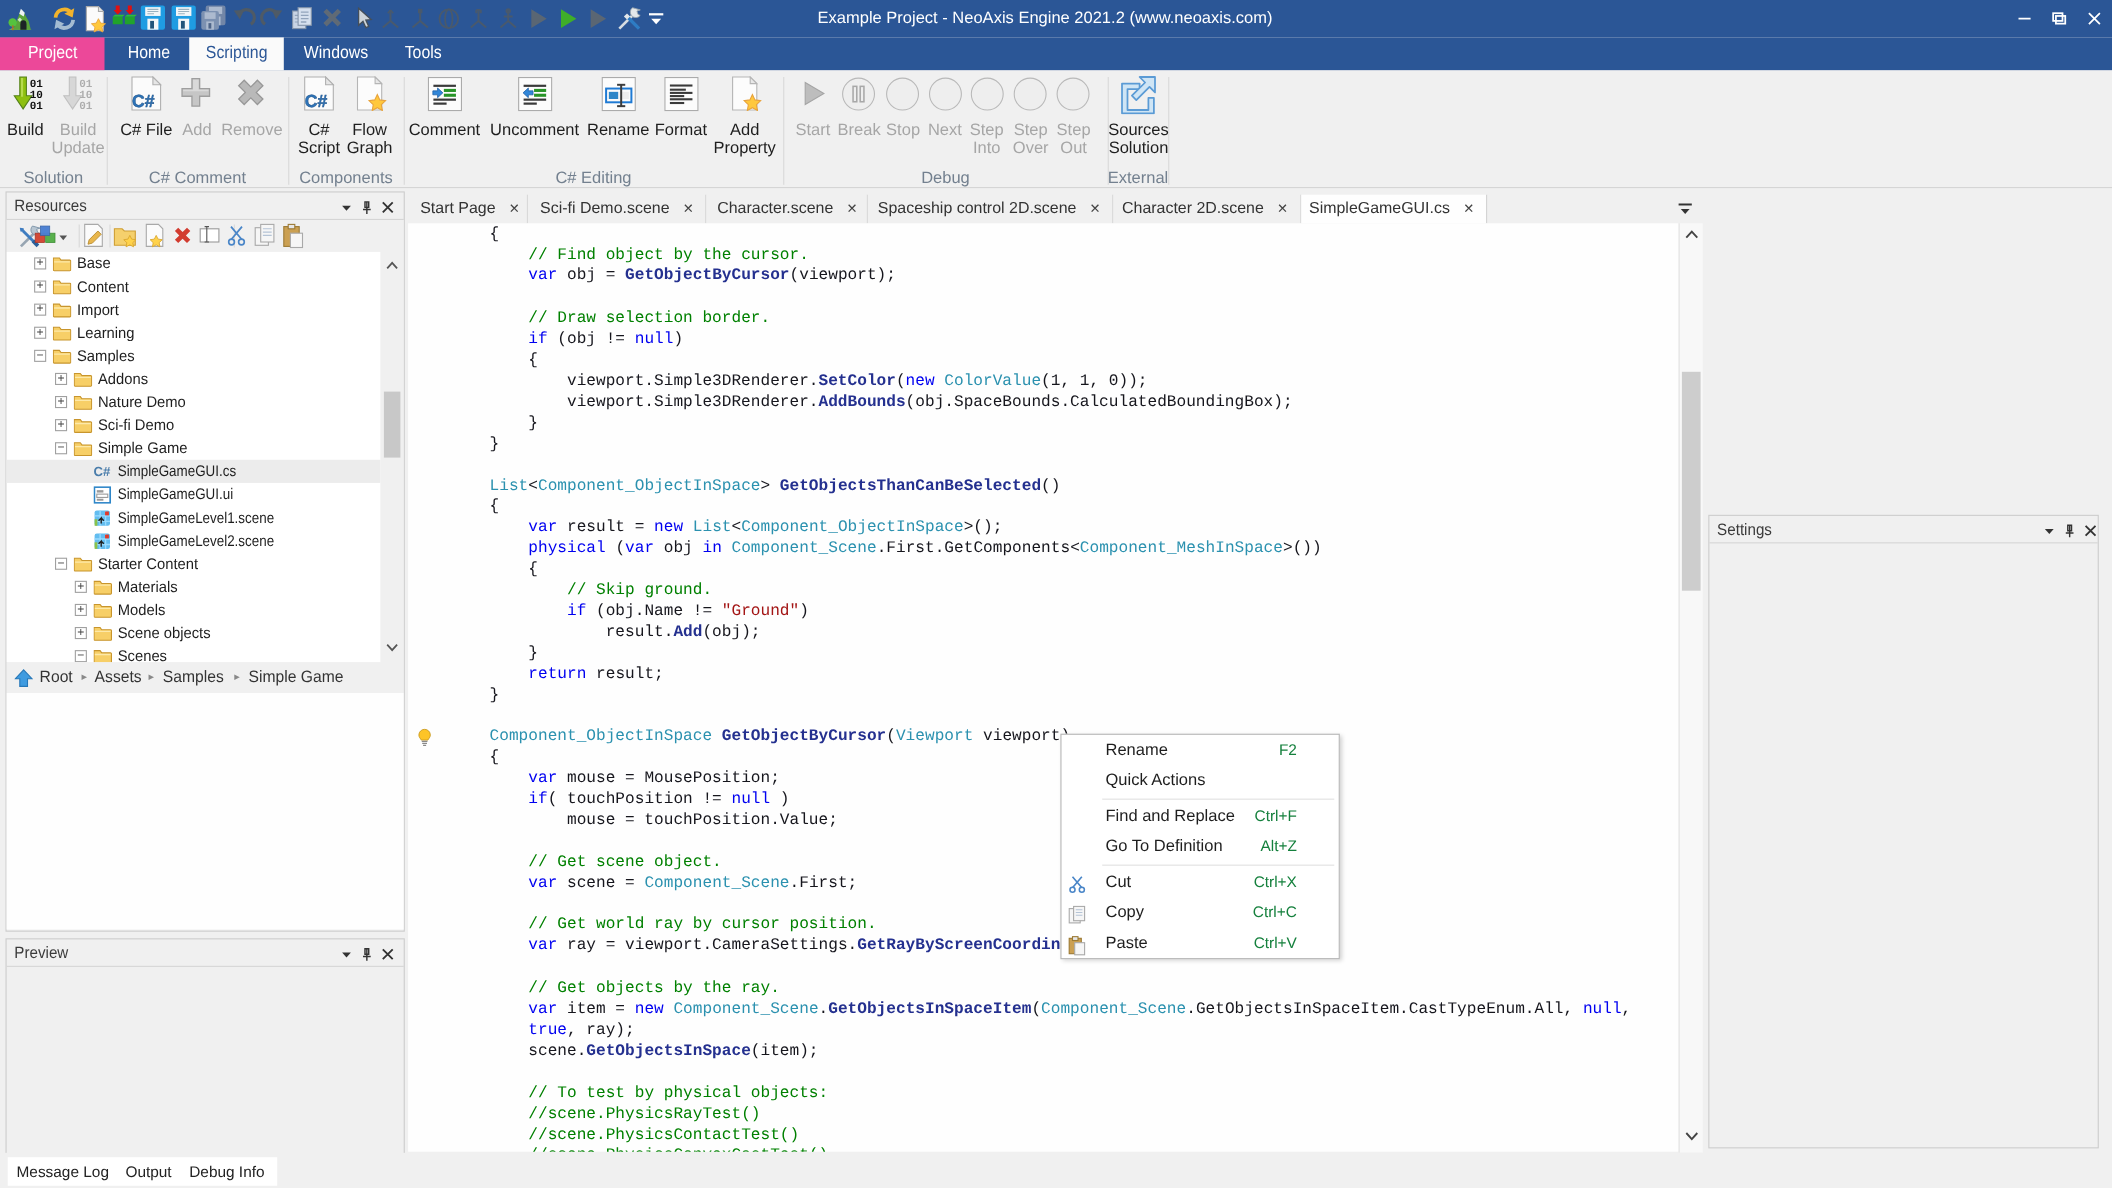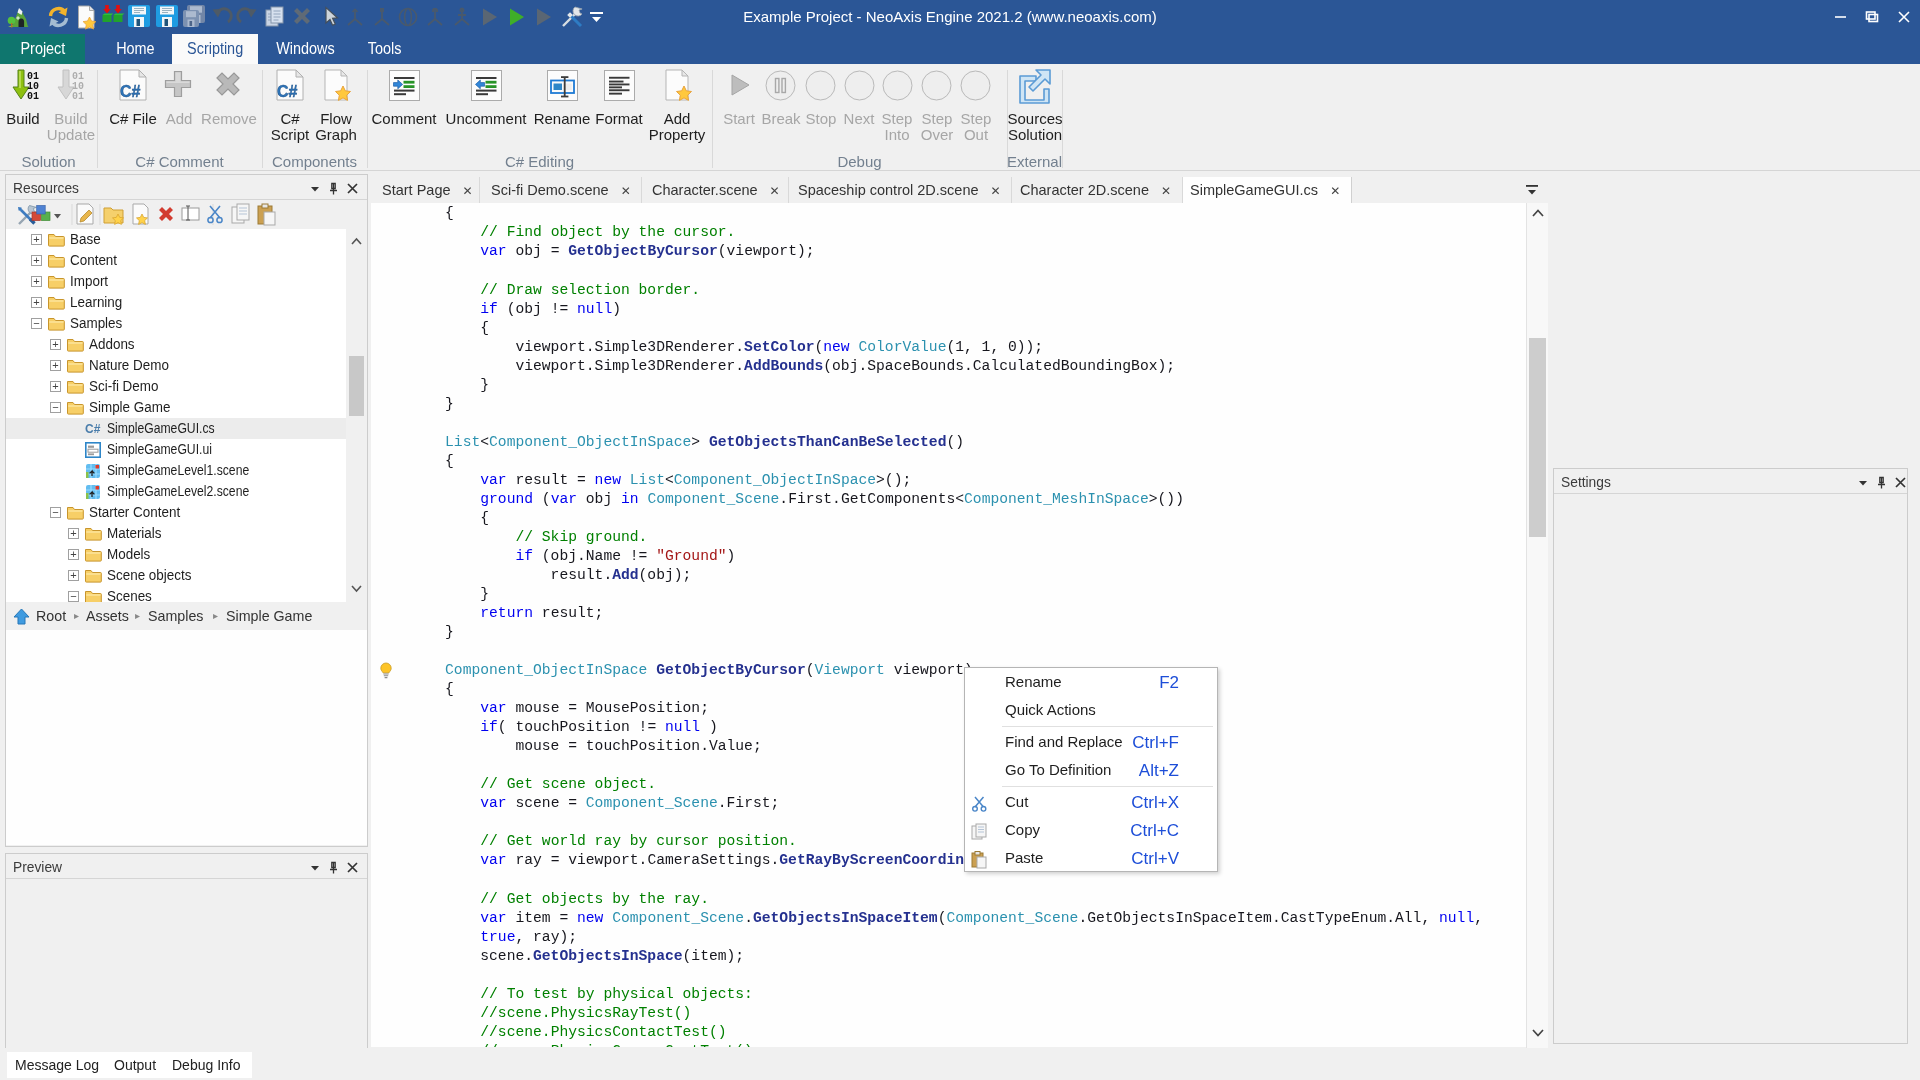--- a/index.html
+++ b/index.html
@@ -11,21 +11,21 @@
 
 #titlebar { left:0; top:0; width:1920px; height:34px; background:#2b5696; }
 #title-text { left:-10px; top:0; width:1920px; height:34px; line-height:34px; text-align:center;
   color:#ffffff; font-size:15px; }
 
 
 #tabrow { left:0; top:34px; width:1920px; height:30px; background:#2b5696; }
 .rtab { position:absolute; top:0; height:30px; line-height:30px; text-align:center;
   color:#ffffff; font-size:16px; }
 .rtab i { font-style:normal; display:inline-block; transform:scaleX(.9); }
-#tab-project { left:0; width:85px; background:#0f766e; }
+#tab-project { left:0; width:95px; background:#ec4899; }
 #tab-scripting { background:#fafafa; color:#2b5696; }
 
 
 #ribbon { left:0; top:64px; width:1920px; height:107px; background:#f0f0f0;
   border-bottom:1px solid #d5d5d5; }
 .rsep { position:absolute; top:6px; width:1px; height:98px; background:#d9d9d9; }
 .rlabel { position:absolute; font-size:15px; color:#1e1e1e; text-align:center; line-height:16px; }
 .rlabel.dis { color:#a6a6a6; }
 .rgroup { position:absolute; top:89px; font-size:15px; color:#73808f; text-align:center; }
 
@@ -50,21 +50,21 @@
 .k { color:#0000f0; }
 .t { color:#2b91af; }
 .m { color:#24308f; font-weight:bold; }
 .c { color:#008000; }
 .s { color:#a31515; }
 
 
 #ctxmenu { left:964px; top:667px; width:254px; height:205px; background:#ffffff;
   border:1px solid #b5b5b5; box-shadow:2px 2px 4px rgba(0,0,0,0.18); }
 .mi { position:absolute; left:40px; font-size:15px; color:#1e1e1e; }
-.ms { position:absolute; right:38px; font-size:17px; color:#1d4ed8; }
+.ms { position:absolute; right:38px; font-size:14px; color:#15803d; }
 .msep { position:absolute; left:37px; right:4px; height:1px; background:#e0e0e0; }
 
 
 #tree { left:5px; top:229px; width:340px; height:373px; background:#ffffff; overflow:hidden; }
 .trow { position:absolute; height:21px; line-height:21px; font-size:14px; color:#1e1e1e; white-space:nowrap;
   transform:scaleX(.96); transform-origin:left center; }
 .trow.fl { transform:scaleX(.87); }
 .selbg { position:absolute; height:21px; background:#ececec; }
 .pm { position:absolute; width:11px; height:11px; border:1px solid #a0a0a0; background:#fff;
   font-size:11px; line-height:9px; text-align:center; color:#444; top:5px; }
@@ -625,21 +625,21 @@
         <span class="k">if</span> (obj != <span class="k">null</span>)
         {
             viewport.Simple3DRenderer.<span class="m">SetColor</span>(<span class="k">new</span> <span class="t">ColorValue</span>(1, 1, 0));
             viewport.Simple3DRenderer.<span class="m">AddBounds</span>(obj.SpaceBounds.CalculatedBoundingBox);
         }
     }
 
     <span class="t">List</span>&lt;<span class="t">Component_ObjectInSpace</span>&gt; <span class="m">GetObjectsThanCanBeSelected</span>()
     {
         <span class="k">var</span> result = <span class="k">new</span> <span class="t">List</span>&lt;<span class="t">Component_ObjectInSpace</span>&gt;();
-        <span class="k">ground</span> (<span class="k">var</span> obj <span class="k">in</span> <span class="t">Component_Scene</span>.First.GetComponents&lt;<span class="t">Component_MeshInSpace</span>&gt;())
+        <span class="k">physical</span> (<span class="k">var</span> obj <span class="k">in</span> <span class="t">Component_Scene</span>.First.GetComponents&lt;<span class="t">Component_MeshInSpace</span>&gt;())
         {
             <span class="c">// Skip ground.</span>
             <span class="k">if</span> (obj.Name != <span class="s">"Ground"</span>)
                 result.<span class="m">Add</span>(obj);
         }
         <span class="k">return</span> result;
     }
 
     <span class="t">Component_ObjectInSpace</span> <span class="m">GetObjectByCursor</span>(<span class="t">Viewport</span> viewport)
     {

